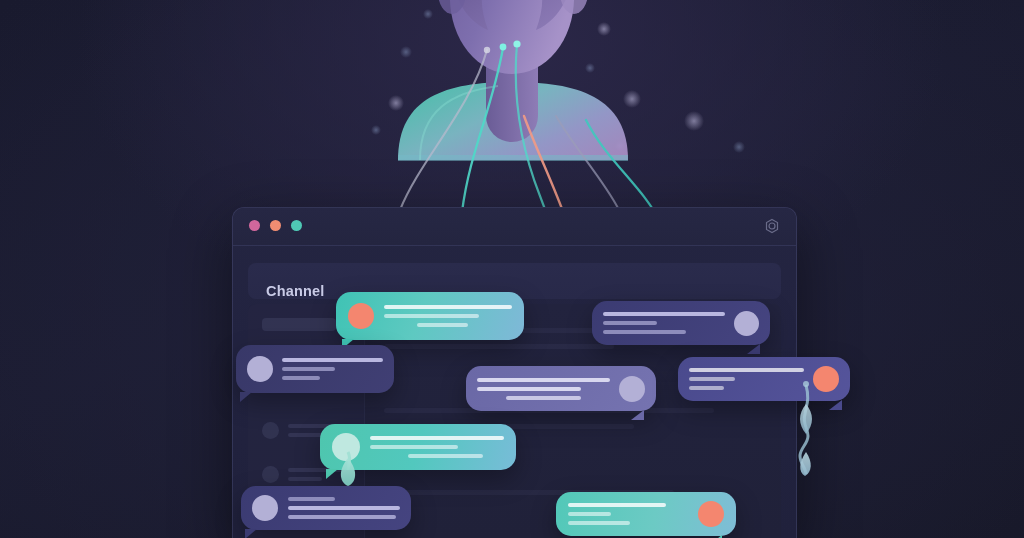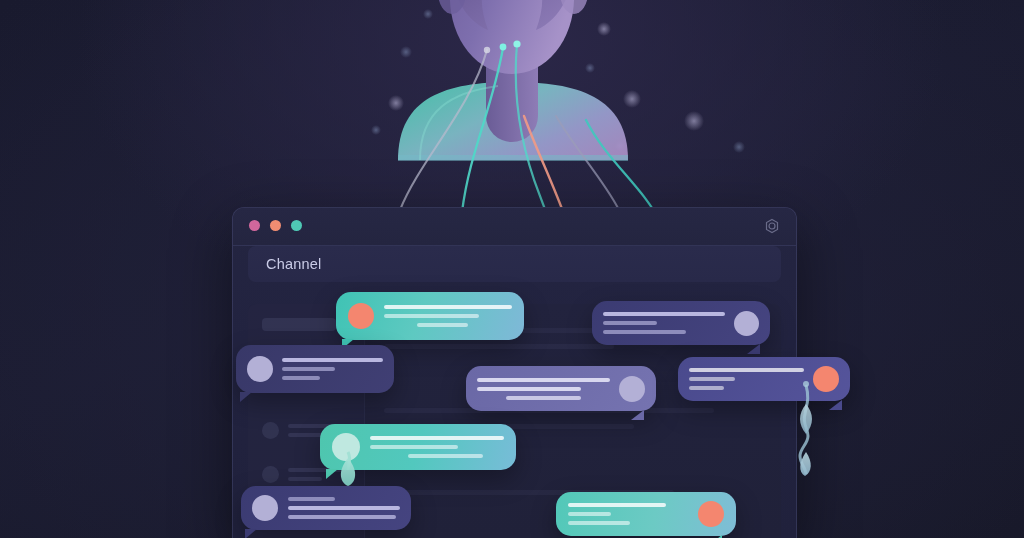--- a/index.html
+++ b/index.html
@@ -40,24 +40,24 @@
   }
   .dots{position:absolute;left:16px;top:12px;display:flex;gap:10px;}
   .dot{width:11px;height:11px;border-radius:50%;}
   .dot.d1{background:#d0679c;}
   .dot.d2{background:#ef8d72;}
   .dot.d3{background:#4fc9b5;}
   #window-icon{
     position:absolute;right:16px;top:10px;width:16px;height:16px;opacity:.5;
   }
   #searchbar{
-    position:absolute;left:15px;top:38px;
+    position:absolute;left:15px;top:55px;
     width:533px;height:36px;border-radius:8px;
     background:linear-gradient(180deg,#2a2b4c 0%,#282949 100%);
-    display:flex;align-items:center;
+    display:flex;align-items:flex-end;font-weight:bold;
   }
   #searchbar span{
     margin-left:18px;color:#c9cbe6;font-size:14.5px;letter-spacing:.2px;
   }
   #content-area{
     position:absolute;left:15px;top:96px;width:533px;height:235px;
     border-radius:8px 8px 0 0;
     background:linear-gradient(180deg,#22233e 0%,#202139 100%);
     overflow:hidden;
   }

